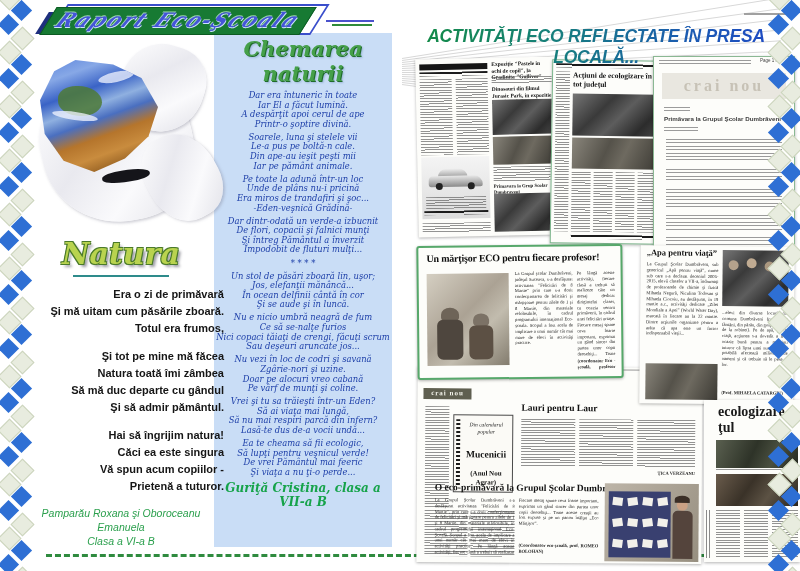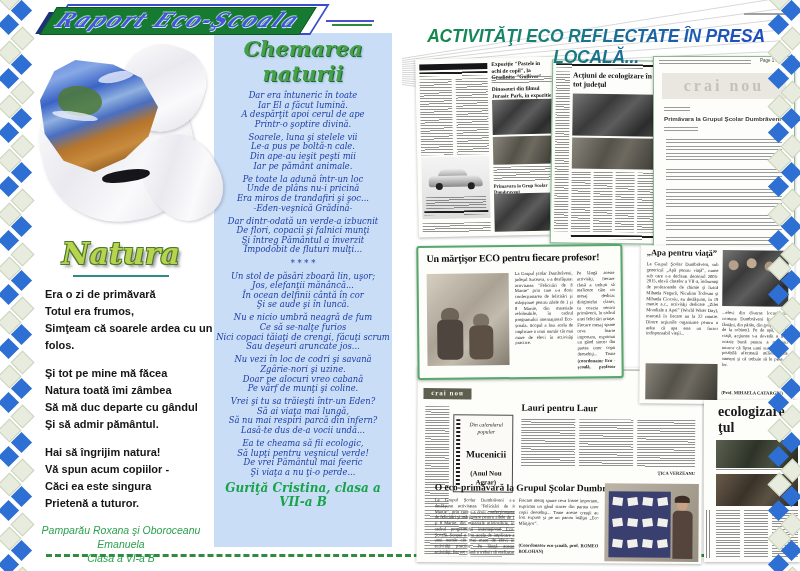--- a/index.html
+++ b/index.html
@@ -31,21 +31,21 @@
   .earth{position:absolute;background:linear-gradient(160deg,#5b84dd 0%,#87a8e6 16%,#3a63c6 30%,#8fb0e0 42%,#4a6fc0 52%,#b5752c 64%,#c98c3e 76%,#8a571d 90%,#6b4212 100%);
          clip-path:polygon(30% 0,62% 4%,86% 16%,100% 42%,92% 68%,72% 88%,46% 100%,20% 90%,4% 66%,0 36%,12% 10%);}
   .earth-green{position:absolute;background:#4e7a36;border-radius:45% 60% 50% 55%;opacity:.85;}
   .earth-cloud{position:absolute;background:#f3f6ff;border-radius:50%;opacity:.75;}
   .earth-slit{position:absolute;background:#15151a;border-radius:45%;}
 
   
   .natura-title{font:bold italic 30px "DejaVu Serif",serif;color:#b9d34f;text-align:center;
      text-shadow:1px 1px 0 #4a7a2a,-1px -1px 0 #4a7a2a,1px -1px 0 #4a7a2a,-1px 1px 0 #4a7a2a,3px 3px 3px #9a9aa2;}
   .natura-underline{height:2px;background:#2e8b8b;width:96px;margin:4px auto 0 auto;}
-  .nat .line{font:bold 11px/17px "Liberation Sans",sans-serif;color:#161616;text-align:left;margin-left:27px;}
+  .nat .line{font:bold 11px/17px "Liberation Sans",sans-serif;color:#161616;text-align:right;margin-left:27px;}
   .nat .stanza{margin-bottom:11px;}
   .nat-sig{font:italic 10.5px/14px "Liberation Sans",sans-serif;color:#2ca04e;text-align:center;}
 
   .blue-panel{position:absolute;left:214px;top:33px;width:178px;height:514px;background:#c9ddf6;z-index:3;}
   .chem-title{font:bold italic 21px "DejaVu Serif",serif;color:#45a049;text-align:center;margin-top:3px;
      text-shadow:1px 1px 0 #1f6b2a,2px 2px 2px #9ab6d8;}
   .chem .line{font:italic 8.4px/9.6px "DejaVu Serif",serif;color:#1c3ea8;text-align:center;}
   .chem .stanza{margin-bottom:3.5px;}
   .chem-sig{font:bold italic 12px "DejaVu Serif",serif;color:#16a34a;text-align:center;}
 
@@ -212,33 +212,33 @@
       <div class="earth-cloud" style="left:12px;top:52px;width:46px;height:8px;transform:rotate(8deg);"></div>
     </div>
   </div>
 
   <div class="abs nat" style="left:18px;top:236px;width:206px;z-index:4;">
     <div class="natura-title">Natura</div>
     <div class="natura-underline"></div>
     <div style="margin-top:9px;">
         <div class="stanza">
           <div class="line">Era o zi de primăvară</div>
+          <div class="line">Şi mă uitam cum păsările zboară.</div>
           <div class="line">Totul era frumos,</div>
-          <div class="line">Simţeam că soarele ardea cu un folos.</div>
         </div>
         <div class="stanza">
           <div class="line">Şi tot pe mine mă făcea</div>
           <div class="line">Natura toată îmi zâmbea</div>
           <div class="line">Să mă duc departe cu gândul</div>
           <div class="line">Şi să admir pământul.</div>
         </div>
         <div class="stanza">
           <div class="line">Hai să îngrijim natura!</div>
+          <div class="line">Căci ea este singura</div>
           <div class="line">Vă spun acum copiilor -</div>
-          <div class="line">Căci ea este singura</div>
           <div class="line">Prietenă a tuturor.</div>
         </div>
       </div>
     <div class="nat-sig" style="margin-top:4px;">Pamparău Roxana şi Oboroceanu Emanuela</div>
     <div class="nat-sig">Clasa a VI-a B</div>
   </div>
 
   <div class="blue-panel chem">
     <div class="chem-title">Chemarea naturii</div>
     <div style="margin-top:5px;">

